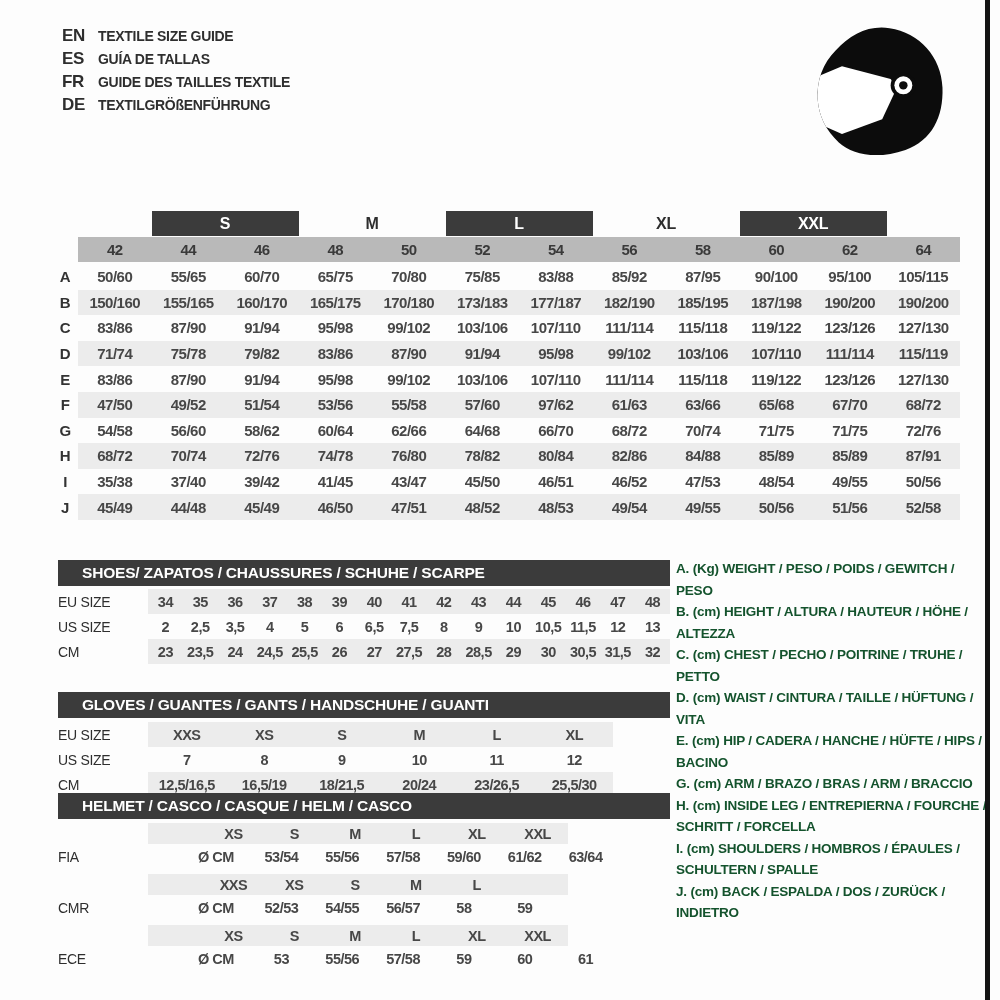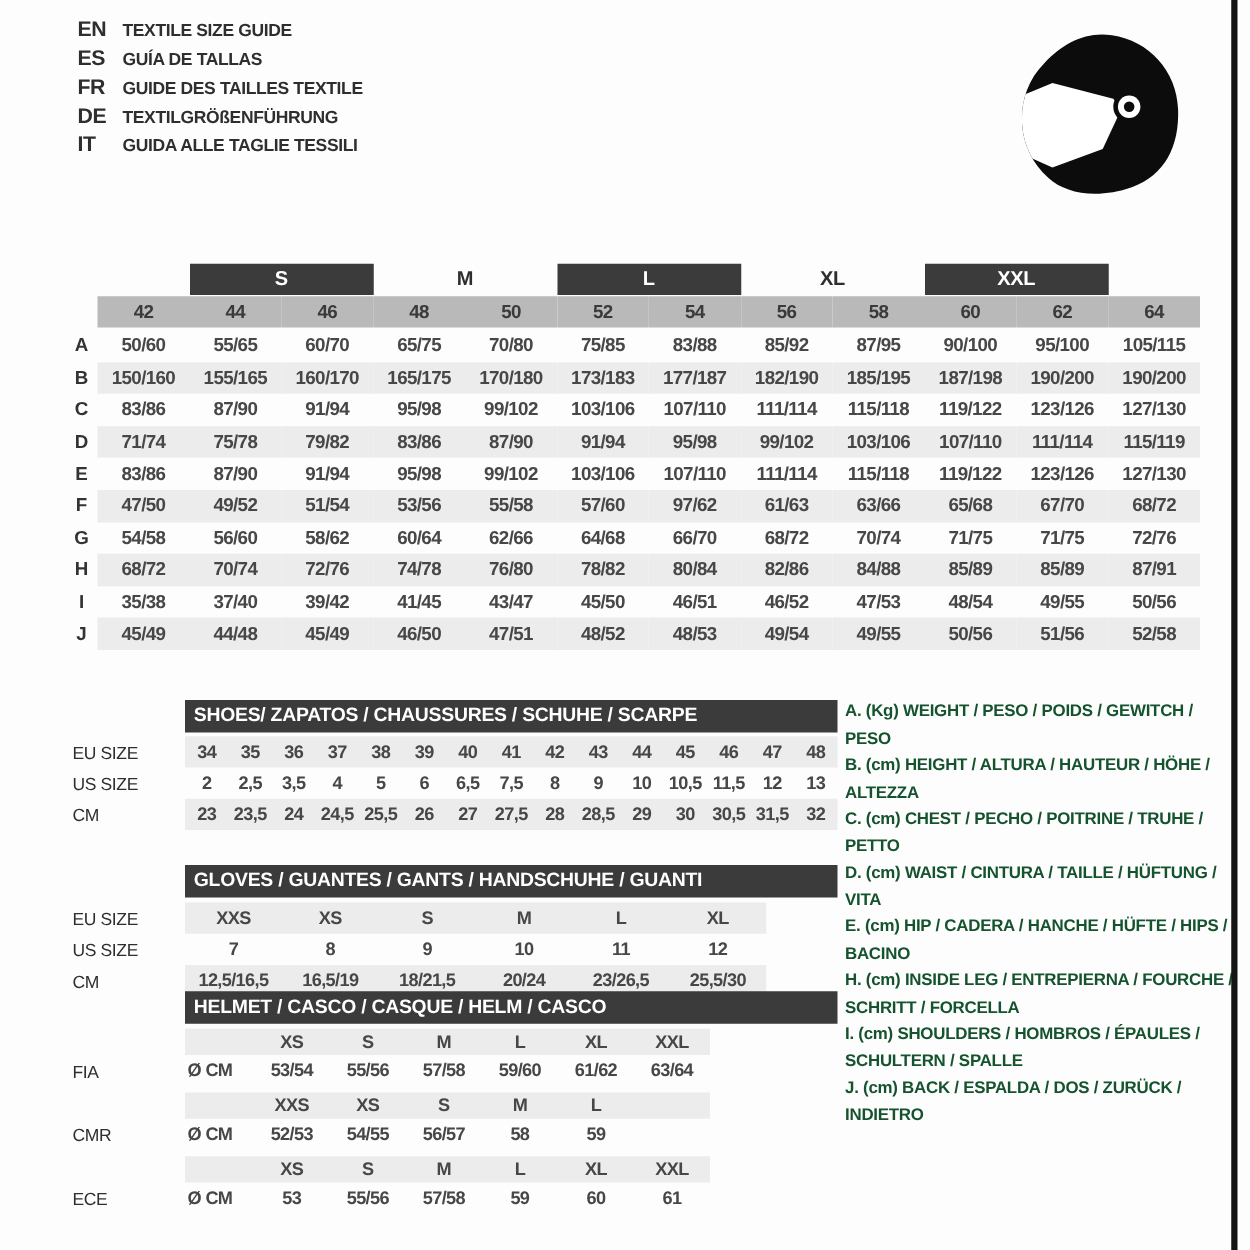--- a/index.html
+++ b/index.html
@@ -3,21 +3,21 @@
 <meta charset="utf-8">
 <style>
   html,body { margin:0; padding:0; }
   body { font-family:"Liberation Sans", sans-serif; background:#ffffff; }
   .page {
     position:relative; width:1000px; height:1000px; background:#fdfdfd;
     overflow:hidden; color:#2e2e2e;
   }
 
   
-  .lang-header { position:absolute; left:62px; top:12px; }
+  .lang-header { position:absolute; left:62px; top:24px; }
   .lang-row { display:flex; height:23px; align-items:center; }
   .lang-code { width:36px; font-weight:bold; font-size:17px; letter-spacing:-0.3px; }
   .lang-text { font-weight:bold; font-size:14px; letter-spacing:-0.3px; }
 
   
   .helmet-logo { position:absolute; left:808px; top:24px; width:142px; height:146px; }
 
   
   .tt { position:absolute; left:52px; top:211px; width:908px; }
   .tt-grid { display:grid; grid-template-columns:26px repeat(12, 1fr); }
@@ -29,40 +29,40 @@
   .tt-cols .cell { background:#b9b9b9; }
   .tt-row { height:25.6px; }
   .cell { display:flex; align-items:center; justify-content:center;
     font-weight:bold; font-size:15px; letter-spacing:-0.5px; color:#474747; }
   .tt-cols .cell { color:#3a3a3a; }
   .tt-row.striped .cell { background:#ececec; }
   .gutter { background:transparent !important; color:#333; justify-content:center; }
 
   
   .sec { position:absolute; left:58px; width:612px; }
-  .sec-title { margin-left:90px; height:26px; background:#3b3b3b; color:#ffffff;
+  .sec-title { height:26px; background:#3b3b3b; color:#ffffff;
     font-weight:bold; font-size:15.5px; letter-spacing:-0.2px;
-    display:flex; align-items:center; padding-left:7px; box-sizing:border-box; }
+    display:flex; align-items:center; padding-left:24px; box-sizing:border-box; }
   .srow { display:grid; grid-template-columns:90px 1fr; }
   .srow-label { font-weight:normal; font-size:14px; letter-spacing:-0.3px;
     display:flex; align-items:center; color:#2e2e2e; }
   .srow-data { display:grid; }
   .srow-data.shaded { background:#ececec; }
   .srow-data .cell { font-size:14.5px; }
 
   .sec-shoes .srow { height:25px; }
   .sec-shoes .srow:first-of-type { margin-top:3px; }
   .sec-shoes .srow-data { grid-template-columns:repeat(15, 1fr); }
 
   .sec-gloves .srow { height:25px; }
   .sec-gloves .srow:first-of-type { margin-top:4px; }
   .sec-gloves .srow-data { grid-template-columns:repeat(6, 1fr); width:465px; }
 
   .sec-helmet .srow-sizes { height:21px; margin-top:4px; }
-  .sec-helmet .srow-values { height:26px; }
+  .sec-helmet .srow-values { height:26px;gap:48px; }
   .sec-helmet .srow-data { grid-template-columns:55px repeat(6, 1fr); width:420px; }
   .sec-helmet .unit-cell { justify-content:flex-start; padding-left:2px; }
 
   
   .legend { position:absolute; left:676px; top:558px; width:318px;
     font-weight:bold; font-size:13.5px; line-height:21.5px;
     letter-spacing:-0.2px; color:#14532d; }
 
   
   .edge-line { position:absolute; left:985px; top:0; width:5px; height:1000px; background:#141414; }
@@ -81,24 +81,20 @@
         <span class="lang-code">ES</span>
         <span class="lang-text">GUÍA DE TALLAS</span>
       </div>
       <div class="lang-row">
         <span class="lang-code">FR</span>
         <span class="lang-text">GUIDE DES TAILLES TEXTILE</span>
       </div>
       <div class="lang-row">
         <span class="lang-code">DE</span>
         <span class="lang-text">TEXTILGRÖßENFÜHRUNG</span>
-      </div>
-      <div class="lang-row">
-        <span class="lang-code">IT</span>
-        <span class="lang-text">GUIDA ALLE TAGLIE TESSILI</span>
       </div>
     </div>
 
   <div class="helmet-logo">
     <svg viewBox="0 0 130 138" width="142" height="146" aria-hidden="true">
       <defs>
         <clipPath id="hclip">
           <path d="M75 4 C103 8 124 31 125 60 C126 88 115 110 90 119 C64 128 40 124 27 112 C15 101 8 87 7 71 C6 53 12 37 24 25 C38 10 55 1 75 4 Z"></path>
         </clipPath>
       </defs>
@@ -471,20 +467,21 @@
         </div>
       </div>
   </div>
 
   <div class="legend">
       <div class="legend-item">A. (Kg) WEIGHT / PESO / POIDS / GEWITCH / PESO</div>
       <div class="legend-item">B. (cm) HEIGHT / ALTURA / HAUTEUR / HÖHE / ALTEZZA</div>
       <div class="legend-item">C. (cm) CHEST / PECHO / POITRINE / TRUHE / PETTO</div>
       <div class="legend-item">D. (cm) WAIST / CINTURA / TAILLE / HÜFTUNG / VITA</div>
       <div class="legend-item">E. (cm) HIP / CADERA / HANCHE / HÜFTE / HIPS / BACINO</div>
+      <div class="legend-item">G. (cm) ARM / BRAZO / BRAS / ARM / BRACCIO</div>
       <div class="legend-item">H. (cm) INSIDE LEG / ENTREPIERNA / FOURCHE / SCHRITT / FORCELLA</div>
       <div class="legend-item">I. (cm) SHOULDERS / HOMBROS / ÉPAULES / SCHULTERN / SPALLE</div>
       <div class="legend-item">J. (cm) BACK / ESPALDA / DOS / ZURÜCK / INDIETRO</div>
     </div>
 
   <div class="edge-line"></div>
 
 </div>
 
 </body></html>

